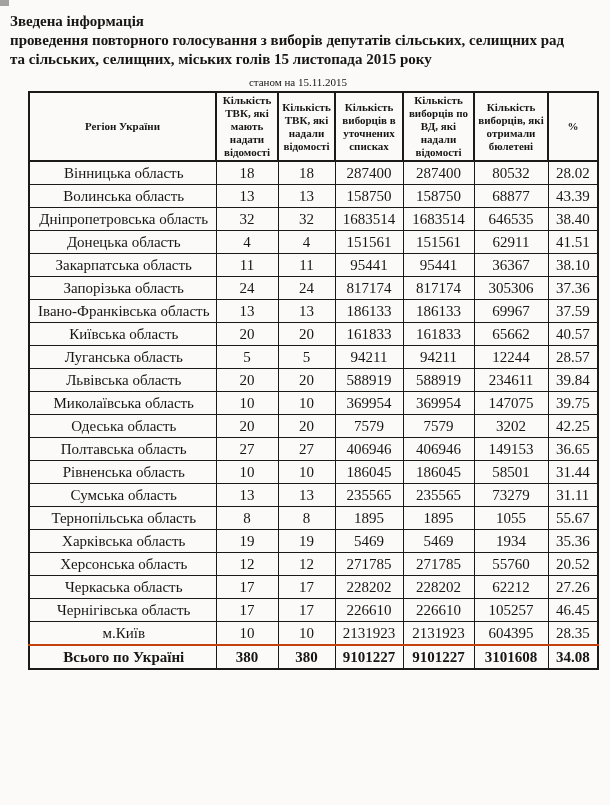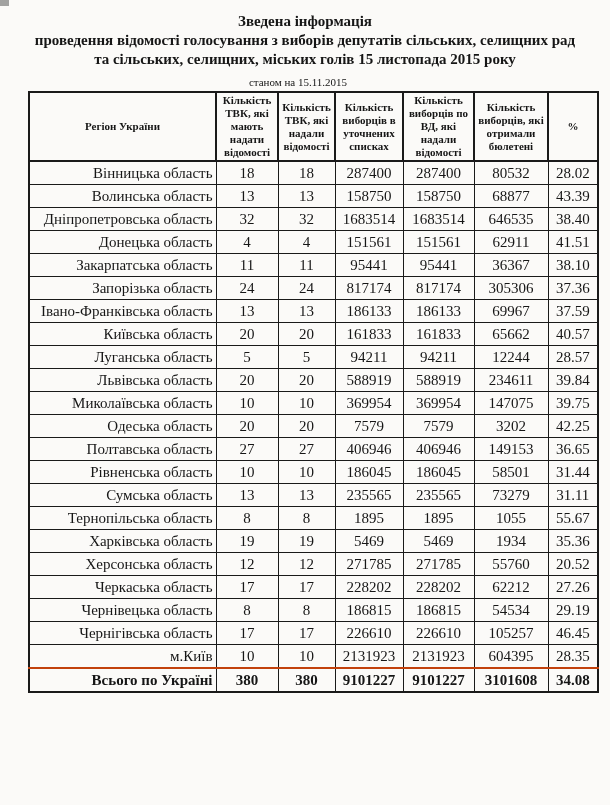--- a/index.html
+++ b/index.html
@@ -11,21 +11,20 @@
     position: relative;
     overflow: hidden;
   }
   .corner-artifact {
     position: absolute; top: 0; left: 0;
     width: 9px; height: 6px;
     background: #4a4a4a; opacity: .5;
   }
   .title {
     margin: 12px 10px 0 10px;
-    text-align: center;
     font-weight: bold;
     font-size: 15px;
     line-height: 19px;
   }
   .date-note {
     text-align: center;
     margin: 7px 14px 3px 0;
     font-size: 11px;
   }
   table {
@@ -48,36 +47,36 @@
   td {
     border: 1px solid #1a1a1a;
     font-size: 15px;
     height: 22px;
     padding: 0 3px;
     text-align: center;
     white-space: nowrap;
     overflow: hidden;
   }
   td.region {
-    text-align: right;
+    text-align: center;
     padding-left: 5px;
   }
   tfoot td {
     font-weight: bold;
     border-top: 2px solid #c2410c;
   }
 </style>
 </head>
 <body>
 
 <div class="corner-artifact"></div>
 
 <div class="title">
   <div>Зведена інформація</div>
-  <div>проведення відомості голосування з виборів депутатів сільських, селищних рад</div>
+  <div>проведення повторного голосування з виборів депутатів сільських, селищних рад</div>
   <div>та сільських, селищних, міських голів 15 листопада 2015 року</div>
 </div>
 
 <div class="date-note">станом на 15.11.2015</div>
 
 <table>
   <colgroup>
     <col style="width:187px">
       <col style="width:62px">
       <col style="width:57px">
@@ -263,29 +262,20 @@
       <tr>
         <td class="region">Черкаська область</td>
         <td>17</td>
         <td>17</td>
         <td>228202</td>
         <td>228202</td>
         <td>62212</td>
         <td>27.26</td>
       </tr>
       <tr>
-        <td class="region">Чернівецька область</td>
-        <td>8</td>
-        <td>8</td>
-        <td>186815</td>
-        <td>186815</td>
-        <td>54534</td>
-        <td>29.19</td>
-      </tr>
-      <tr>
         <td class="region">Чернігівська область</td>
         <td>17</td>
         <td>17</td>
         <td>226610</td>
         <td>226610</td>
         <td>105257</td>
         <td>46.45</td>
       </tr>
       <tr>
         <td class="region">м.Київ</td>

